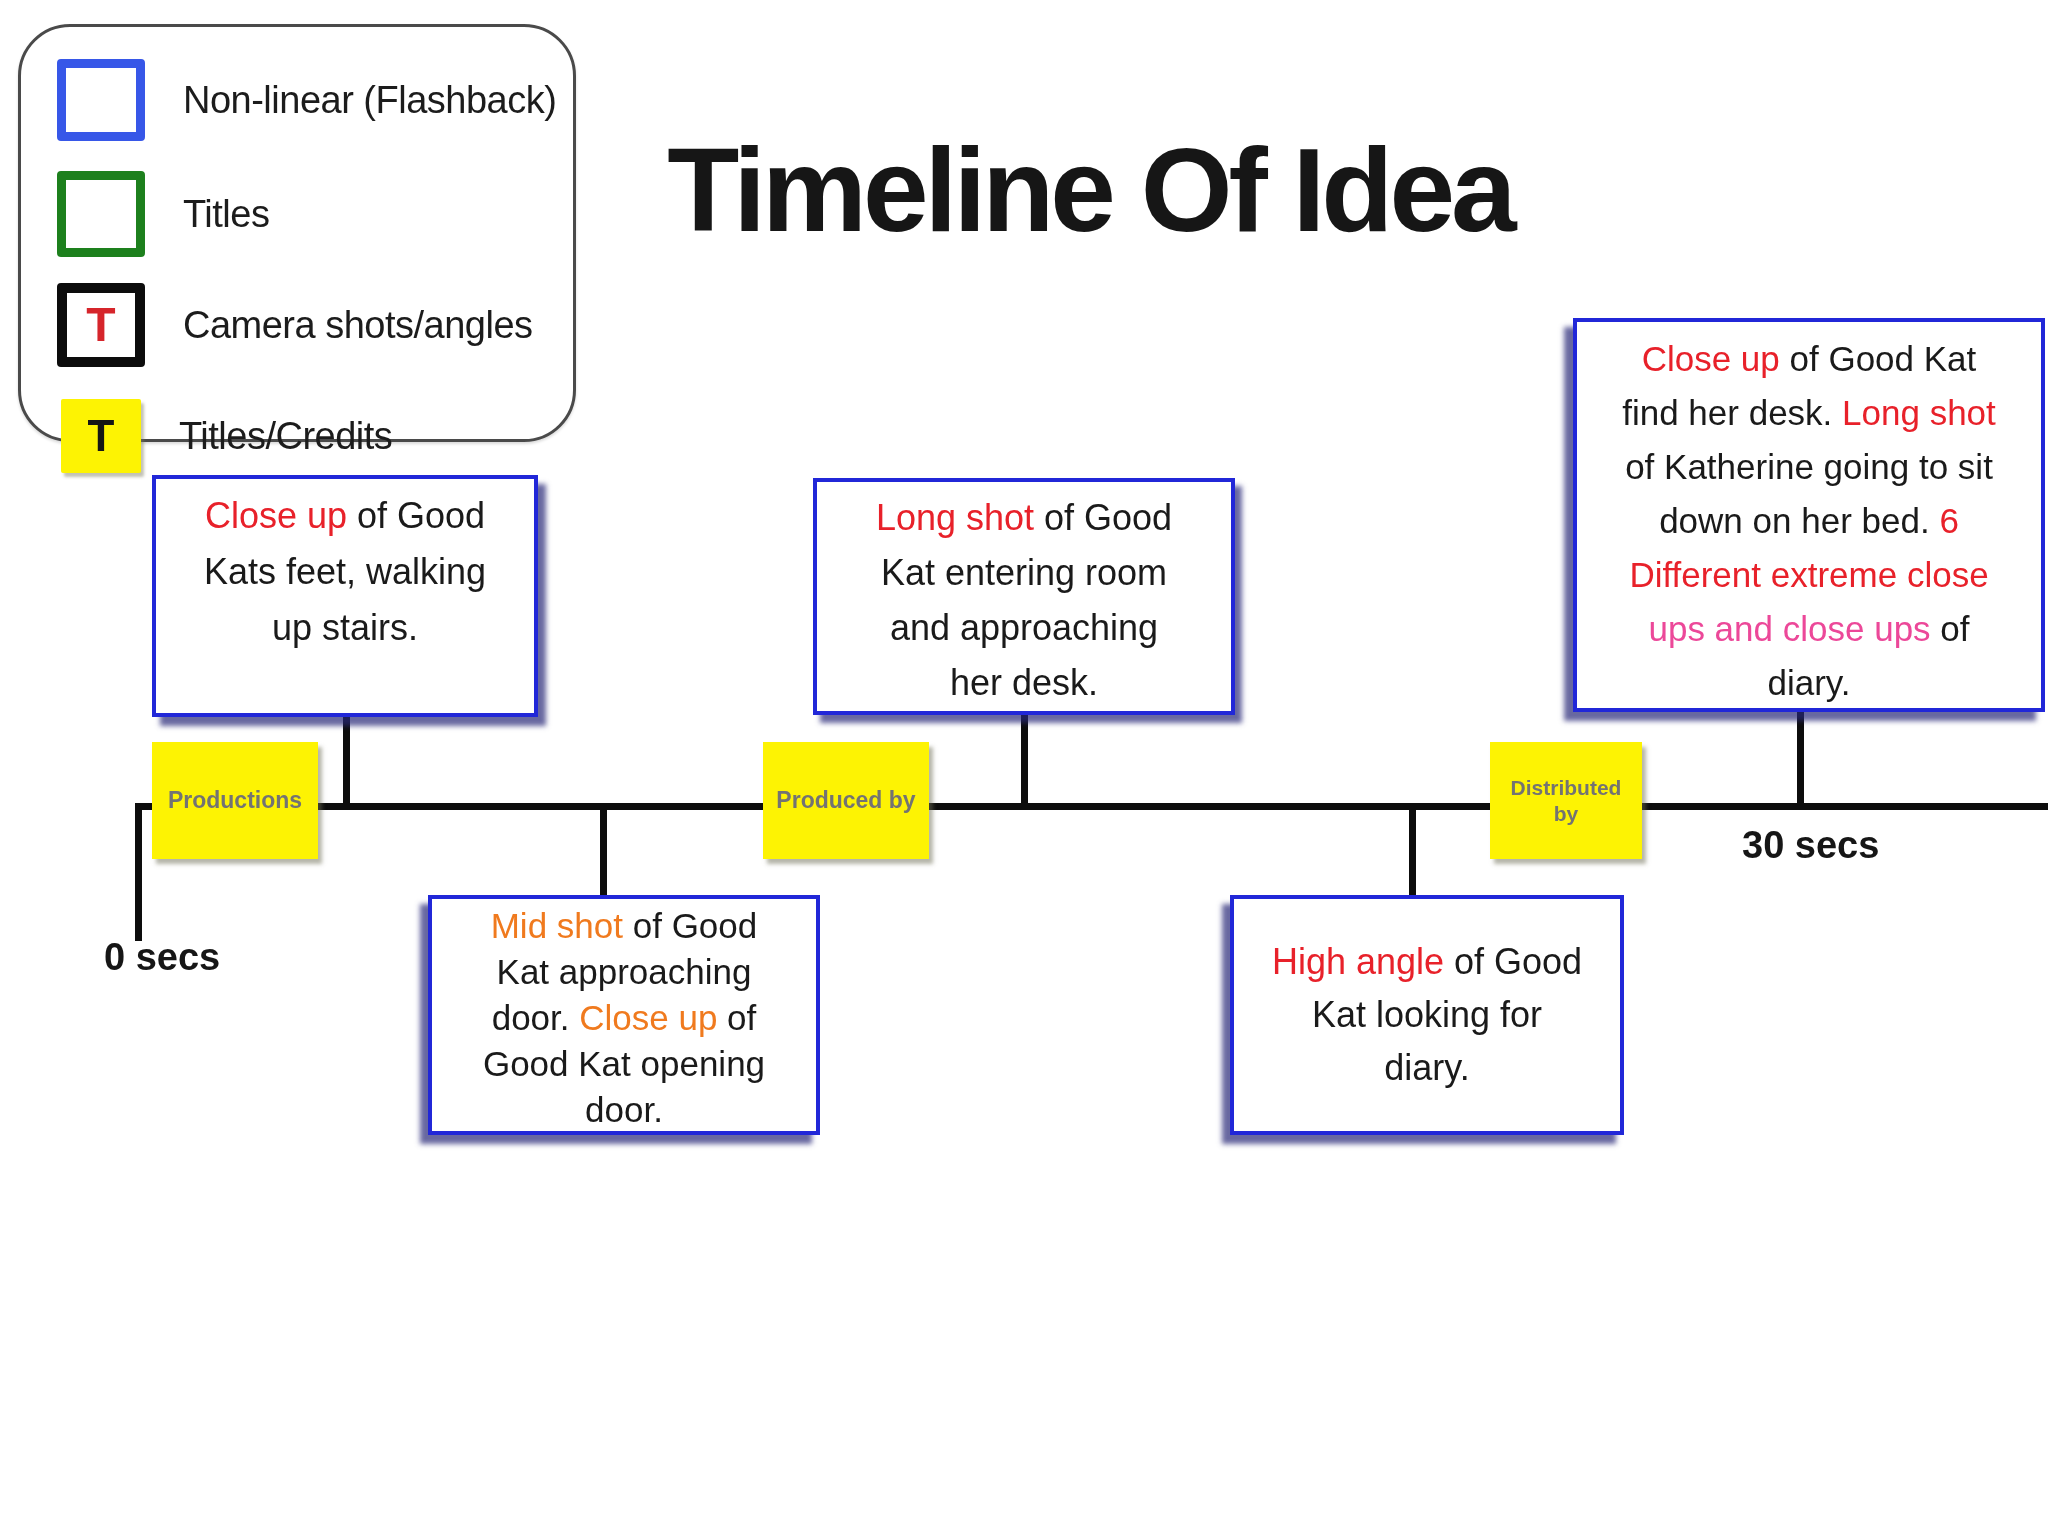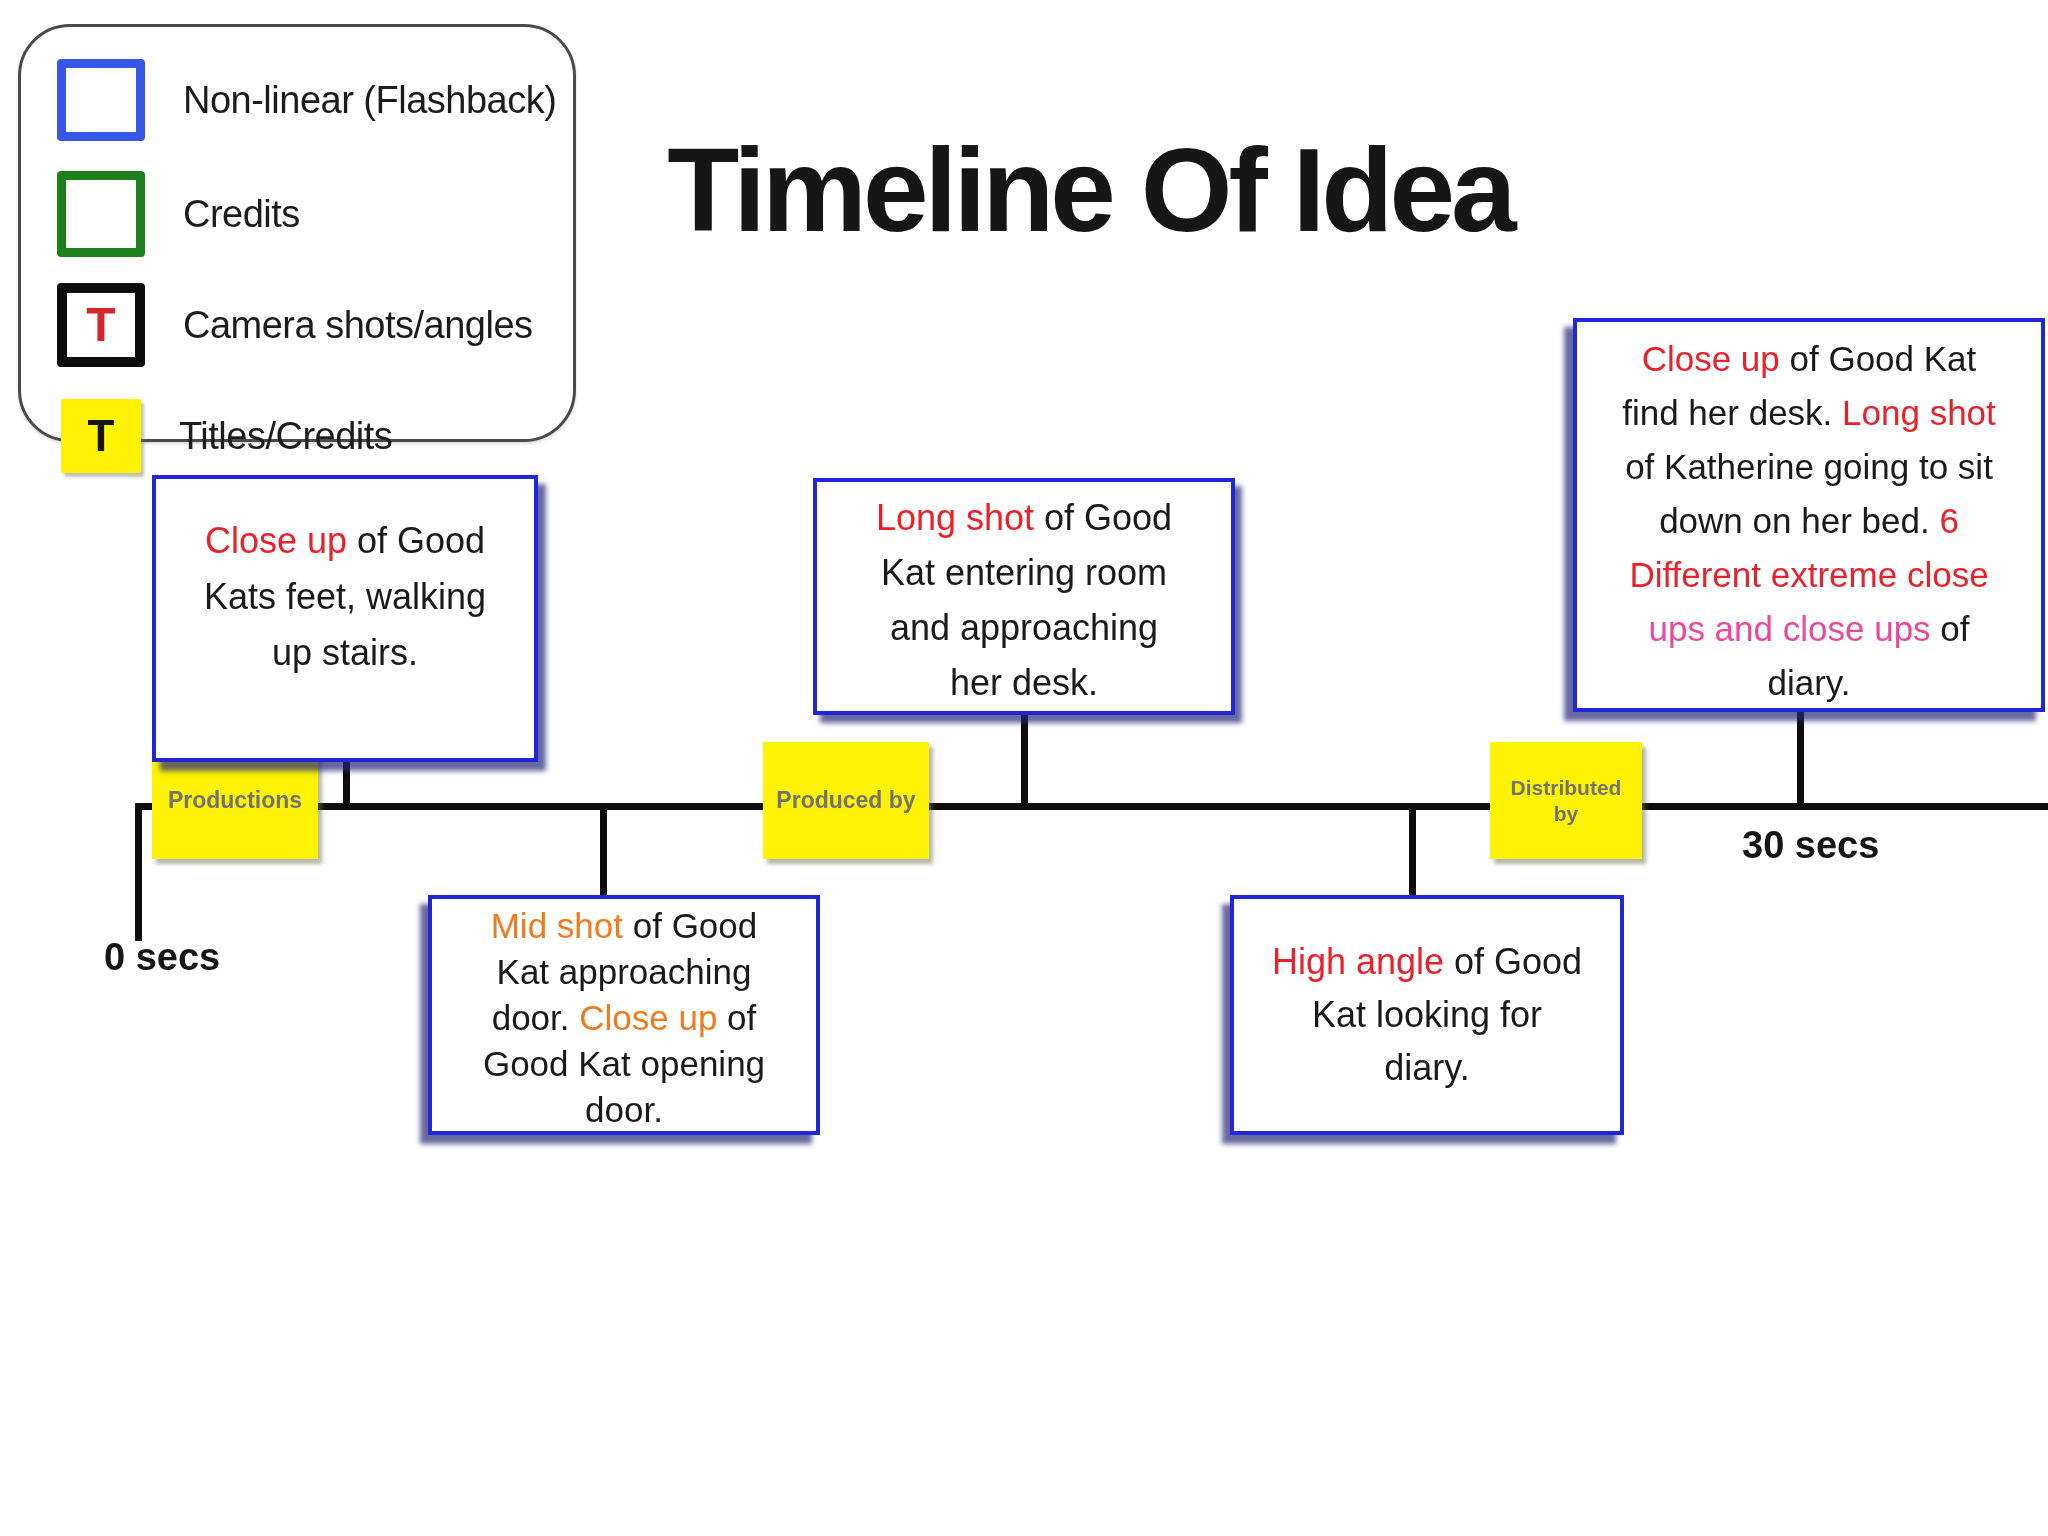--- a/index.html
+++ b/index.html
@@ -54,21 +54,21 @@
   
   .secs{position:absolute;font-weight:bold;font-size:38px;color:#161616;z-index:2;}
   .secs-start{left:104px;top:936px;}
   .secs-end{left:1742px;top:824px;}
   
   .note{
     position:absolute;background:#ffffff;border:4px solid #2127d8;box-sizing:border-box;
     text-align:center;font-size:36px;color:#1a1a1a;z-index:2;
   }
   .note .nline{white-space:nowrap;}
-  .n1{left:152px;top:475px;width:386px;height:287px;line-height:56px;padding-top:34px;
+  .n1{left:152px;top:475px;width:386px;height:242px;line-height:56px;padding-top:9px;
       box-shadow:8px 9px 5px rgba(40,40,120,.7);}
   .n2{left:813px;top:478px;width:422px;height:237px;line-height:55px;padding-top:8px;
       box-shadow:7px 8px 5px rgba(40,40,120,.7);}
   .n3{left:1573px;top:318px;width:472px;height:394px;line-height:54px;padding-top:10px;font-size:35px;
       box-shadow:-9px 9px 5px rgba(40,40,120,.7);}
   .n4{left:428px;top:895px;width:392px;height:240px;line-height:46px;padding-top:4px;font-size:35px;
       box-shadow:-8px 9px 5px rgba(40,40,120,.7);}
   .n5{left:1218px;top:895px;width:394px;height:240px;line-height:53px;padding-top:36px;
       box-shadow:-8px 9px 5px rgba(40,40,120,.7);margin-left:12px;}
 </style>
@@ -81,21 +81,21 @@
     <div class="legend-row r0">
       <div class="swatch sw-blue">
         <span class="sw-glyph"></span>
       </div>
       <span class="legend-label">Non-linear (Flashback)</span>
     </div>
     <div class="legend-row r1">
       <div class="swatch sw-green">
         <span class="sw-glyph"></span>
       </div>
-      <span class="legend-label">Credits</span>
+      <span class="legend-label">Titles</span>
     </div>
     <div class="legend-row r2">
       <div class="swatch sw-black">
         <span class="sw-glyph">T</span>
       </div>
       <span class="legend-label">Camera shots/angles</span>
     </div>
     <div class="legend-row r3">
       <div class="swatch sw-yellow">
         <span class="sw-glyph">T</span>

